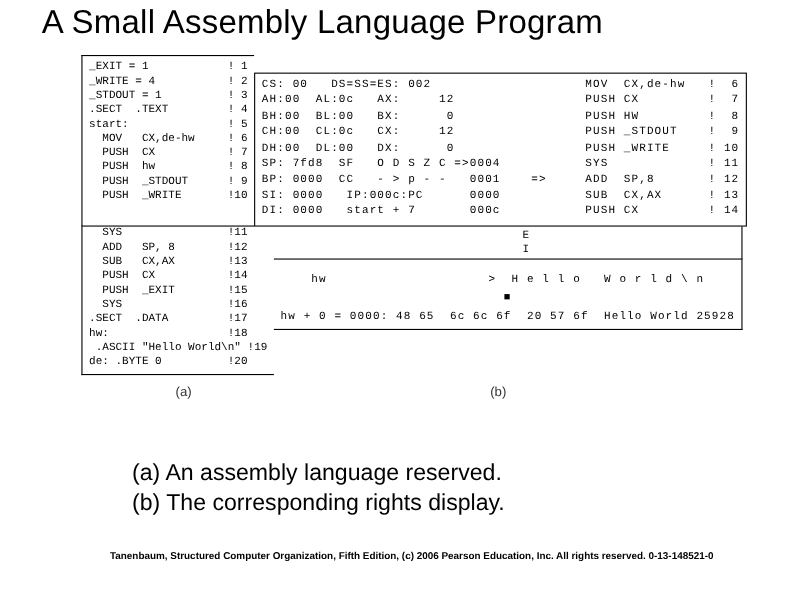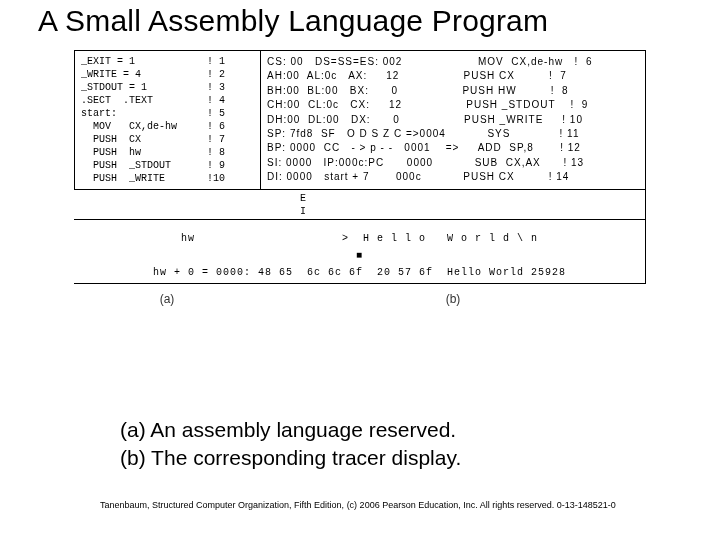--- a/index.html
+++ b/index.html
@@ -42,25 +42,26 @@
     padding: 4px 6px;
     font-family: 'Courier New', monospace;
     font-size: 10px;
     line-height: 13px;
     white-space: pre;
   }
   .panel-b-top {
     flex: 1;
     border: 1px solid #000;
     padding: 4px 6px;
-    font-family: Liberation Sans, sans-serif;
+    font-family: Liberation Mono, monospace;
     font-size: 10px;
     line-height: 14.4px;
     white-space: pre;
     letter-spacing: 1px;
+    margin-top: 16px;
   }
   .mid-row {
     display: flex;
     flex: 0 0 auto;
   }
   .panel-a-cont {
     width: 186px;
     border-left: 1px solid #000;
     border-right: none;
     border-bottom: 1px solid #000;
@@ -114,20 +115,21 @@
   .caption {
     margin: 26px 0 0 100px;
     font-size: 21px;
     line-height: 28px;
   }
   .credit {
     position: absolute;
     bottom: 34px;
     left: 100px;
     font-size: 9px;
+    font-weight: bold;
   }
 </style>
 </head>
 <body>
 
 <div class="slide">
   <h1>A Small Assembly Language Program</h1>
 
   <div class="figure">
     <div class="top-row">
@@ -145,33 +147,43 @@
 AH:00  AL:0c   AX:     12                 PUSH CX         !  7
 BH:00  BL:00   BX:      0                 PUSH HW         !  8
 CH:00  CL:0c   CX:     12                 PUSH _STDOUT    !  9
 DH:00  DL:00   DX:      0                 PUSH _WRITE     ! 10
 SP: 7fd8  SF   O D S Z C =&gt;0004           SYS             ! 11
 BP: 0000  CC   - &gt; p - -   0001    =&gt;     ADD  SP,8       ! 12
 SI: 0000   IP:000c:PC      0000           SUB  CX,AX      ! 13
 DI: 0000   start + 7       000c           PUSH CX         ! 14</div>
     </div>
     <div class="mid-row">
+      <div class="panel-a-cont">  SYS                !11
+  ADD   SP, 8        !12
+  SUB   CX,AX        !13
+  PUSH  CX           !14
+  PUSH  _EXIT        !15
+  SYS                !16
+.SECT  .DATA         !17
+hw:                  !18
+ .ASCII "Hello World\n" !19
+de: .BYTE 0          !20</div>
       <div class="panel-b-right">
         <div class="panel-ei">E
 I</div>
         <div class="panel-hw">hw                     &gt;  H e l l o   W o r l d \ n
 ■
 hw + 0 = 0000: 48 65  6c 6c 6f  20 57 6f  Hello World 25928</div>
       </div>
     </div>
     <div class="label-row">
       <div class="label-a">(a)</div>
       <div class="label-b">(b)</div>
     </div>
   </div>
 
   <div class="caption">
     <div>(a) An assembly language reserved.</div>
-    <div>(b) The corresponding tracer display.</div>
+    <div>(b) The corresponding rights display.</div>
   </div>
 
   <div class="credit">Tanenbaum, Structured Computer Organization, Fifth Edition, (c) 2006 Pearson Education, Inc. All rights reserved. 0-13-148521-0</div>
 </div>
 
 </body></html>

